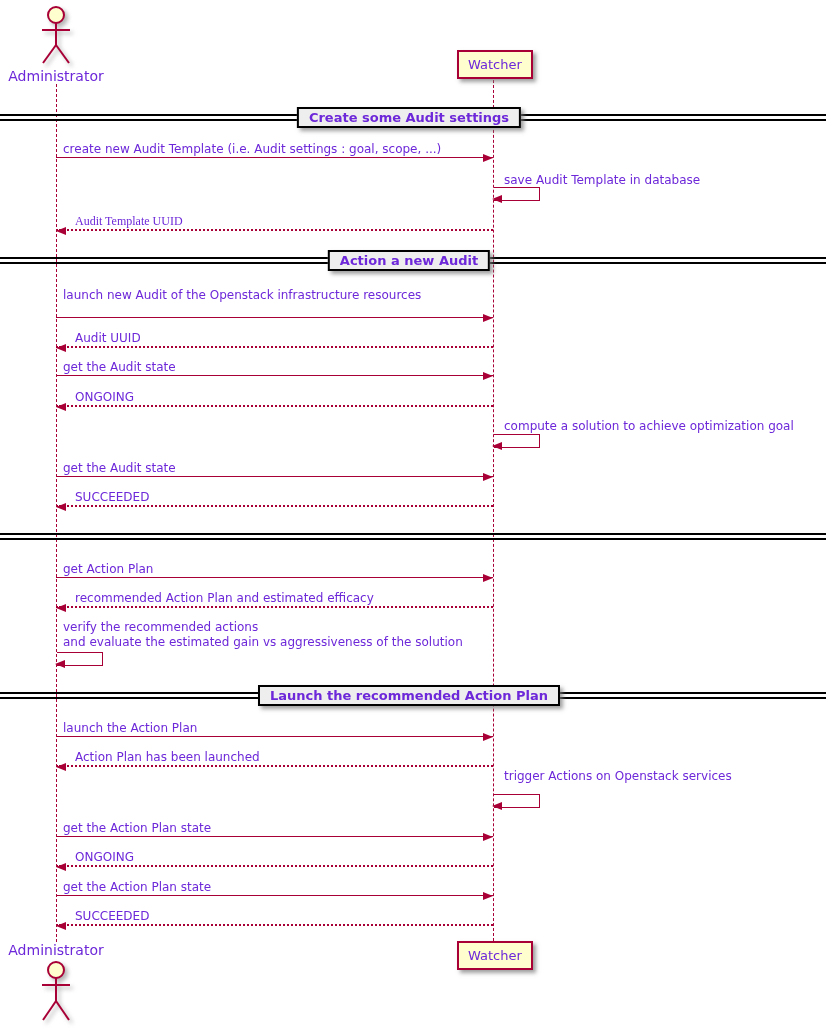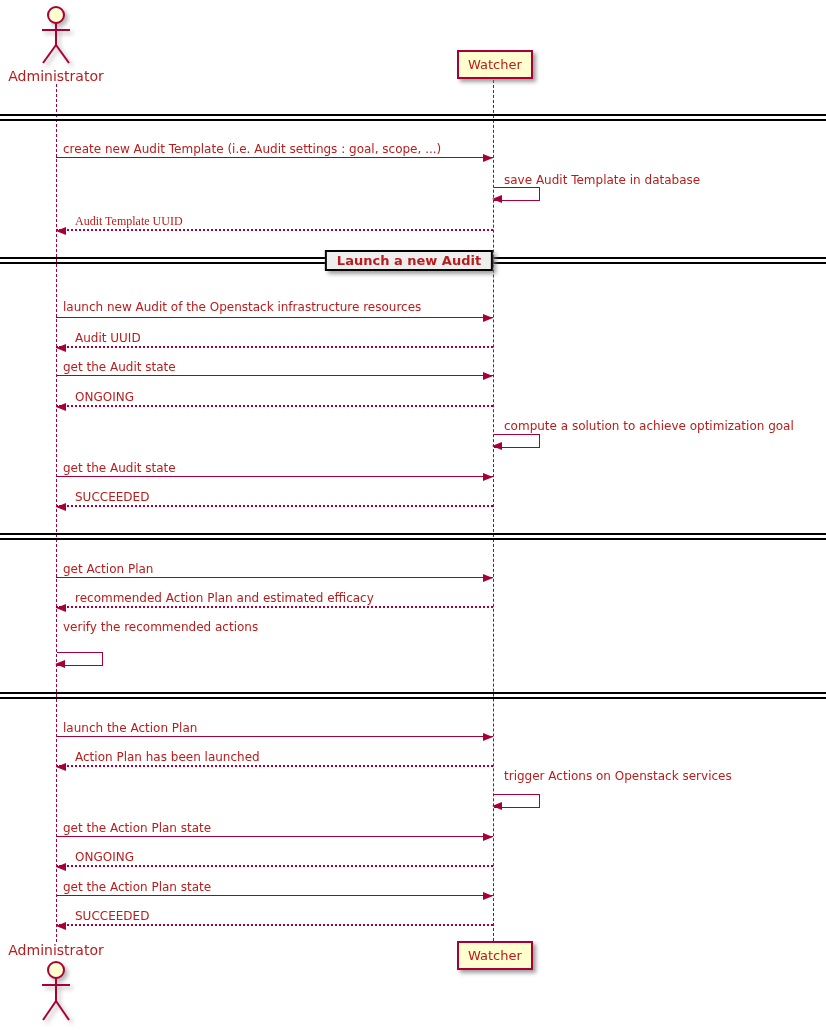--- a/index.html
+++ b/index.html
@@ -1,17 +1,17 @@
 <!DOCTYPE html>
 <html><head>
 <meta charset="utf-8">
 <style>
   html,body{margin:0;padding:0;background:#ffffff;}
   .diagram{position:relative;width:826px;height:1030px;background:#ffffff;overflow:hidden;
-           font-family:"DejaVu Sans",sans-serif;color:#b91c1c;}
+           font-family:"DejaVu Sans",sans-serif;color:#6d28d9;}
   .lifeline{position:absolute;width:0;border-left:1px dashed #A80036;}
   .participant{position:absolute;background:#FEFECE;border:2px solid #A80036;
                font-size:13px;line-height:17px;padding:4px 9px;white-space:nowrap;
                box-shadow:3px 3px 4px rgba(120,120,120,0.7);}
   .actor-label{position:absolute;font-size:14px;text-align:center;width:112px;left:0;}
   .actor-svg{position:absolute;filter:drop-shadow(3px 3px 2px rgba(120,120,120,0.55));}
   .divider-line{position:absolute;left:0;width:826px;height:3px;
                 border-top:2px solid #000;border-bottom:2px solid #000;}
   .divider-box{position:absolute;left:409px;transform:translateX(-50%);
                background:#EEEEEE;border:2px solid #000;font-weight:bold;font-size:13px;
@@ -41,40 +41,41 @@
     <line x1="26" y1="19" x2="26" y2="41" stroke="#A80036" stroke-width="2"></line>
     <line x1="12" y1="26" x2="40" y2="26" stroke="#A80036" stroke-width="2"></line>
     <line x1="26" y1="41" x2="13" y2="59" stroke="#A80036" stroke-width="2"></line>
     <line x1="26" y1="41" x2="39" y2="59" stroke="#A80036" stroke-width="2"></line>
   </svg>
   <div class="actor-label" style="top:68px;">Administrator</div>
 
   <div class="participant" style="left:457px;top:50px;">Watcher</div>
 
   <div class="divider-line" style="top:114px;"></div>
+  <div class="divider-box" style="top:107px;">Create some Audit settings</div>
 
   <div class="msg-label" style="left:63px;top:142px;">create new Audit Template (i.e. Audit settings : goal, scope, ...)</div>
   <div class="arrow solid" style="left:56px;top:157px;">
       <i class="head head-r"></i>
     </div>
 
   <div class="msg-label" style="left:504px;top:173px;">save Audit Template in database</div>
   <div class="self-loop" style="left:494px;top:187px;">
       <i class="head head-l"></i>
     </div>
 
   <div class="msg-label" style="left:75px;top:214px;font-family:Liberation Serif, serif;">Audit Template UUID</div>
   <div class="arrow dotted" style="left:56px;top:229px;">
       <i class="head head-l"></i>
     </div>
 
   <div class="divider-line" style="top:257px;"></div>
-  <div class="divider-box" style="top:250px;">Launch a new Audit</div>
+  <div class="divider-box" style="top:250px;">Action a new Audit</div>
 
-  <div class="msg-label" style="left:63px;top:288px;margin-top:12px;">
+  <div class="msg-label" style="left:63px;top:288px;">
     <div>launch new Audit of the Openstack infrastructure resources</div>
   </div>
   <div class="arrow solid" style="left:56px;top:317px;">
       <i class="head head-r"></i>
     </div>
 
   <div class="msg-label" style="left:75px;top:331px;">Audit UUID</div>
   <div class="arrow dotted" style="left:56px;top:346px;">
       <i class="head head-l"></i>
     </div>
@@ -111,26 +112,28 @@
       <i class="head head-r"></i>
     </div>
 
   <div class="msg-label" style="left:75px;top:591px;">recommended Action Plan and estimated efficacy</div>
   <div class="arrow dotted" style="left:56px;top:606px;">
       <i class="head head-l"></i>
     </div>
 
   <div class="msg-label" style="left:63px;top:620px;">
     <div>verify the recommended actions</div>
+    <div>and evaluate the estimated gain vs aggressiveness of the solution</div>
   </div>
   <div class="self-loop" style="left:57px;top:652px;">
       <i class="head head-l"></i>
     </div>
 
   <div class="divider-line" style="top:692px;"></div>
+  <div class="divider-box" style="top:685px;">Launch the recommended Action Plan</div>
 
   <div class="msg-label" style="left:63px;top:721px;">launch the Action Plan</div>
   <div class="arrow solid" style="left:56px;top:736px;">
       <i class="head head-r"></i>
     </div>
 
   <div class="msg-label" style="left:75px;top:750px;">Action Plan has been launched</div>
   <div class="arrow dotted" style="left:56px;top:765px;">
       <i class="head head-l"></i>
     </div>

